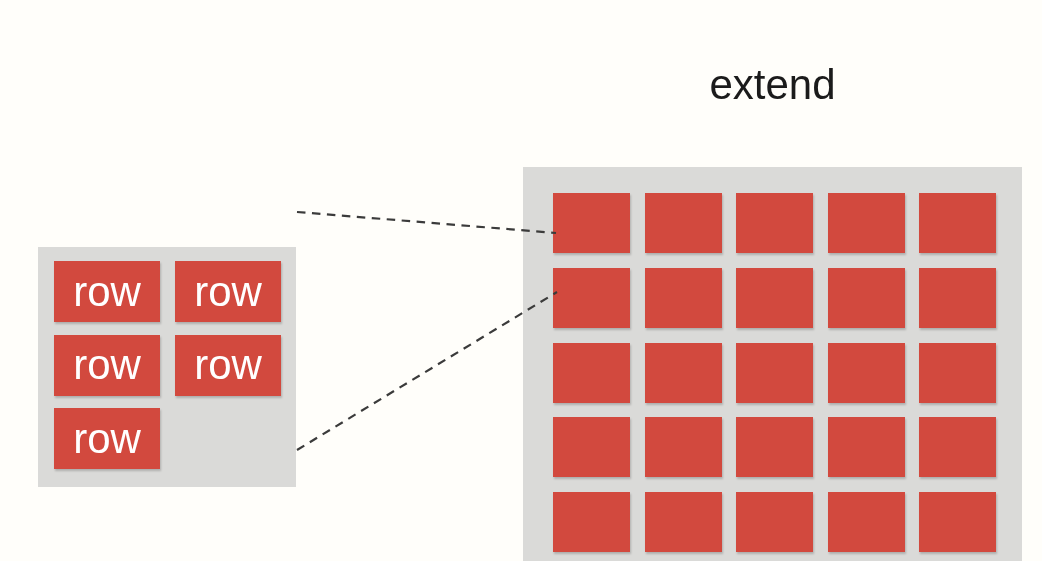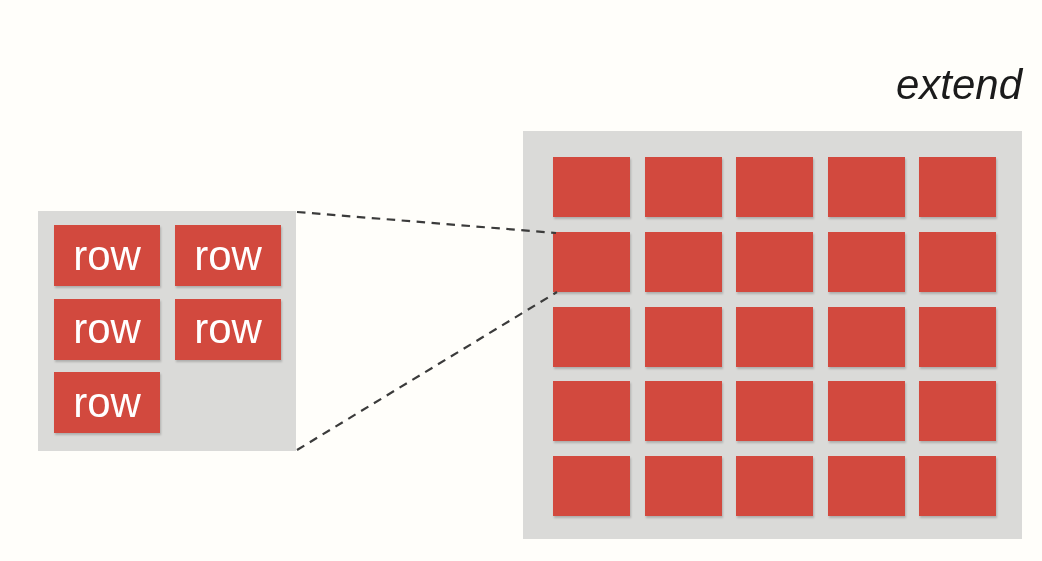--- a/index.html
+++ b/index.html
@@ -12,29 +12,29 @@
     width: 1042px;
     height: 561px;
     background: var(--bg, #fffefa);
     overflow: hidden;
   }
   .diagram-label {
     position: absolute;
     color: var(--label-text, #1b1b1b);
     font-size: 42px;
     line-height: 48px;
-    text-align: right;
+    text-align: center;
     white-space: nowrap;
-    font-style: italic;
   }
   .page-label   { left: 38px;  top: 137px; width: 258px; }
   .extend-label { left: 523px; top: 61px;  width: 499px; }
   .panel {
     position: absolute;
     background: var(--panel, #dadad8);
+    margin-top: 36px;
   }
   .page-panel {
     left: 38px; top: 211px;
     width: 258px; height: 240px;
     display: grid;
     grid-template-columns: 106px 106px;
     grid-auto-rows: 61px;
     column-gap: 15px;
     row-gap: 12.5px;
     padding: 14px 0 0 16px;

